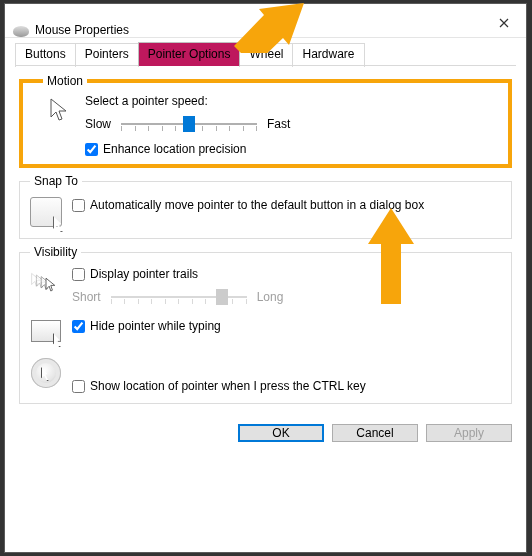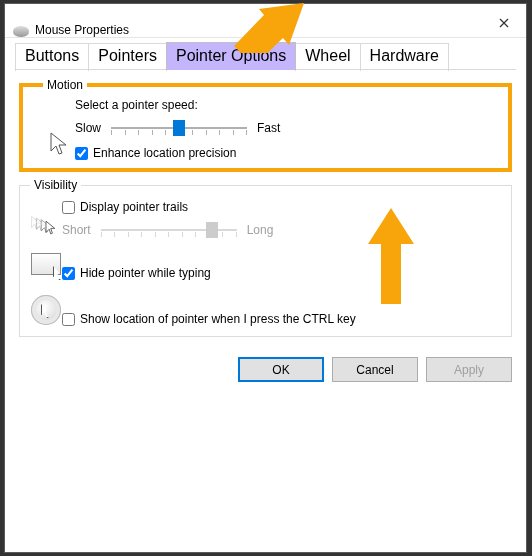--- a/index.html
+++ b/index.html
@@ -43,28 +43,28 @@
   .tabbar {
     display: flex;
     padding: 4px 6px 0 10px;
     position: relative;
   }
   .tab {
     padding: 3px 9px 4px 9px;
     border: 1px solid #d9d9d9;
     border-bottom: none;
     background: #fff;
-    font-size: 16px;
+    font-size: 12px;
     color: #000;
     margin-right: -1px;
     position: relative;
     top: 1px;
   }
   .tab.active {
-    background: #c4b5fd;
+    background: #be185d;
     border-color: #c0c0c0;
     z-index: 5;
     top: 0;
     padding-top: 4px;
     padding-bottom: 5px;
   }
   .tabline {
     position: absolute;
     left: 10px; right: 10px; bottom: 0;
     border-bottom: 1px solid #d9d9d9;
@@ -83,21 +83,22 @@
     border: 4px solid #f7a50b;
     padding: 6px 8px 8px 20px;
   }
   legend {
     padding: 0 4px;
     font-size: 12px;
     color: #000;
   }
   .row {
     display: flex;
-    align-items: flex-end;
+    align-items: flex-start;
+    gap: 10px;
   }
   .col { display: flex; flex-direction: column; }
   .smallicon {
     width: 32px; height: 32px;
     flex: 0 0 32px;
     display: flex; align-items: center; justify-content: center;
   }
   .cursor-svg { width: 24px; height: 26px; }
   .label { font-size: 12px; color: #000; }
   .slider-row {
@@ -175,21 +176,21 @@
     width:9px; height:12px;
     border:1px solid #555;
     background:#fff;
     clip-path: polygon(0 0, 60% 50%, 40% 55%, 70% 100%, 55% 100%, 30% 62%, 0 80%);
   }
   .buttonbar {
     display: flex; justify-content: flex-end; gap: 8px;
     padding: 8px 14px 10px 0;
   }
   .btn {
-    min-width: 86px; height: 25px;
+    min-width: 86px; height: 18px;
     border: 1px solid #adadad;
     background: #e1e1e1;
     font-size: 12px;
     display: flex; align-items: center; justify-content: center;
   }
   .btn.default { border: 2px solid #0078d7; background: #e1e1e1; }
   .btn.disabled { color: #a0a0a0; }
   .disabled-text { color: #a0a0a0; }
   
   .arrow {
@@ -256,20 +257,32 @@
             <span>Fast</span>
           </div>
           <label class="checkbox">
             <input type="checkbox" checked="" style="">
             <span>Enhance location precision</span>
           </label>
         </div>
       </div>
     </fieldset>
 
+    <fieldset class="group">
+      <legend>Snap To</legend>
+      <div class="row">
+        <div class="smallicon">
+          <div class="snapicon"></div>
+        </div>
+        <label class="checkbox" style="margin-top:2px; flex:1">
+          <input type="checkbox" style="">
+          <span>Automatically move pointer to the default button in a dialog box</span>
+        </label>
+      </div>
+    </fieldset>
 
     <fieldset class="group">
       <legend>Visibility</legend>
 
       <div class="row" style="margin-bottom:6px">
         <div class="smallicon">
           <svg class="trails-svg" viewBox="0 0 40 28">
             <g opacity="0.25">
                 <path d="M2 2 L2 16 L6 12 L8 18 L10 17 L8 11 L13 11 Z" fill="#fff" stroke="#666"></path>
               </g>

